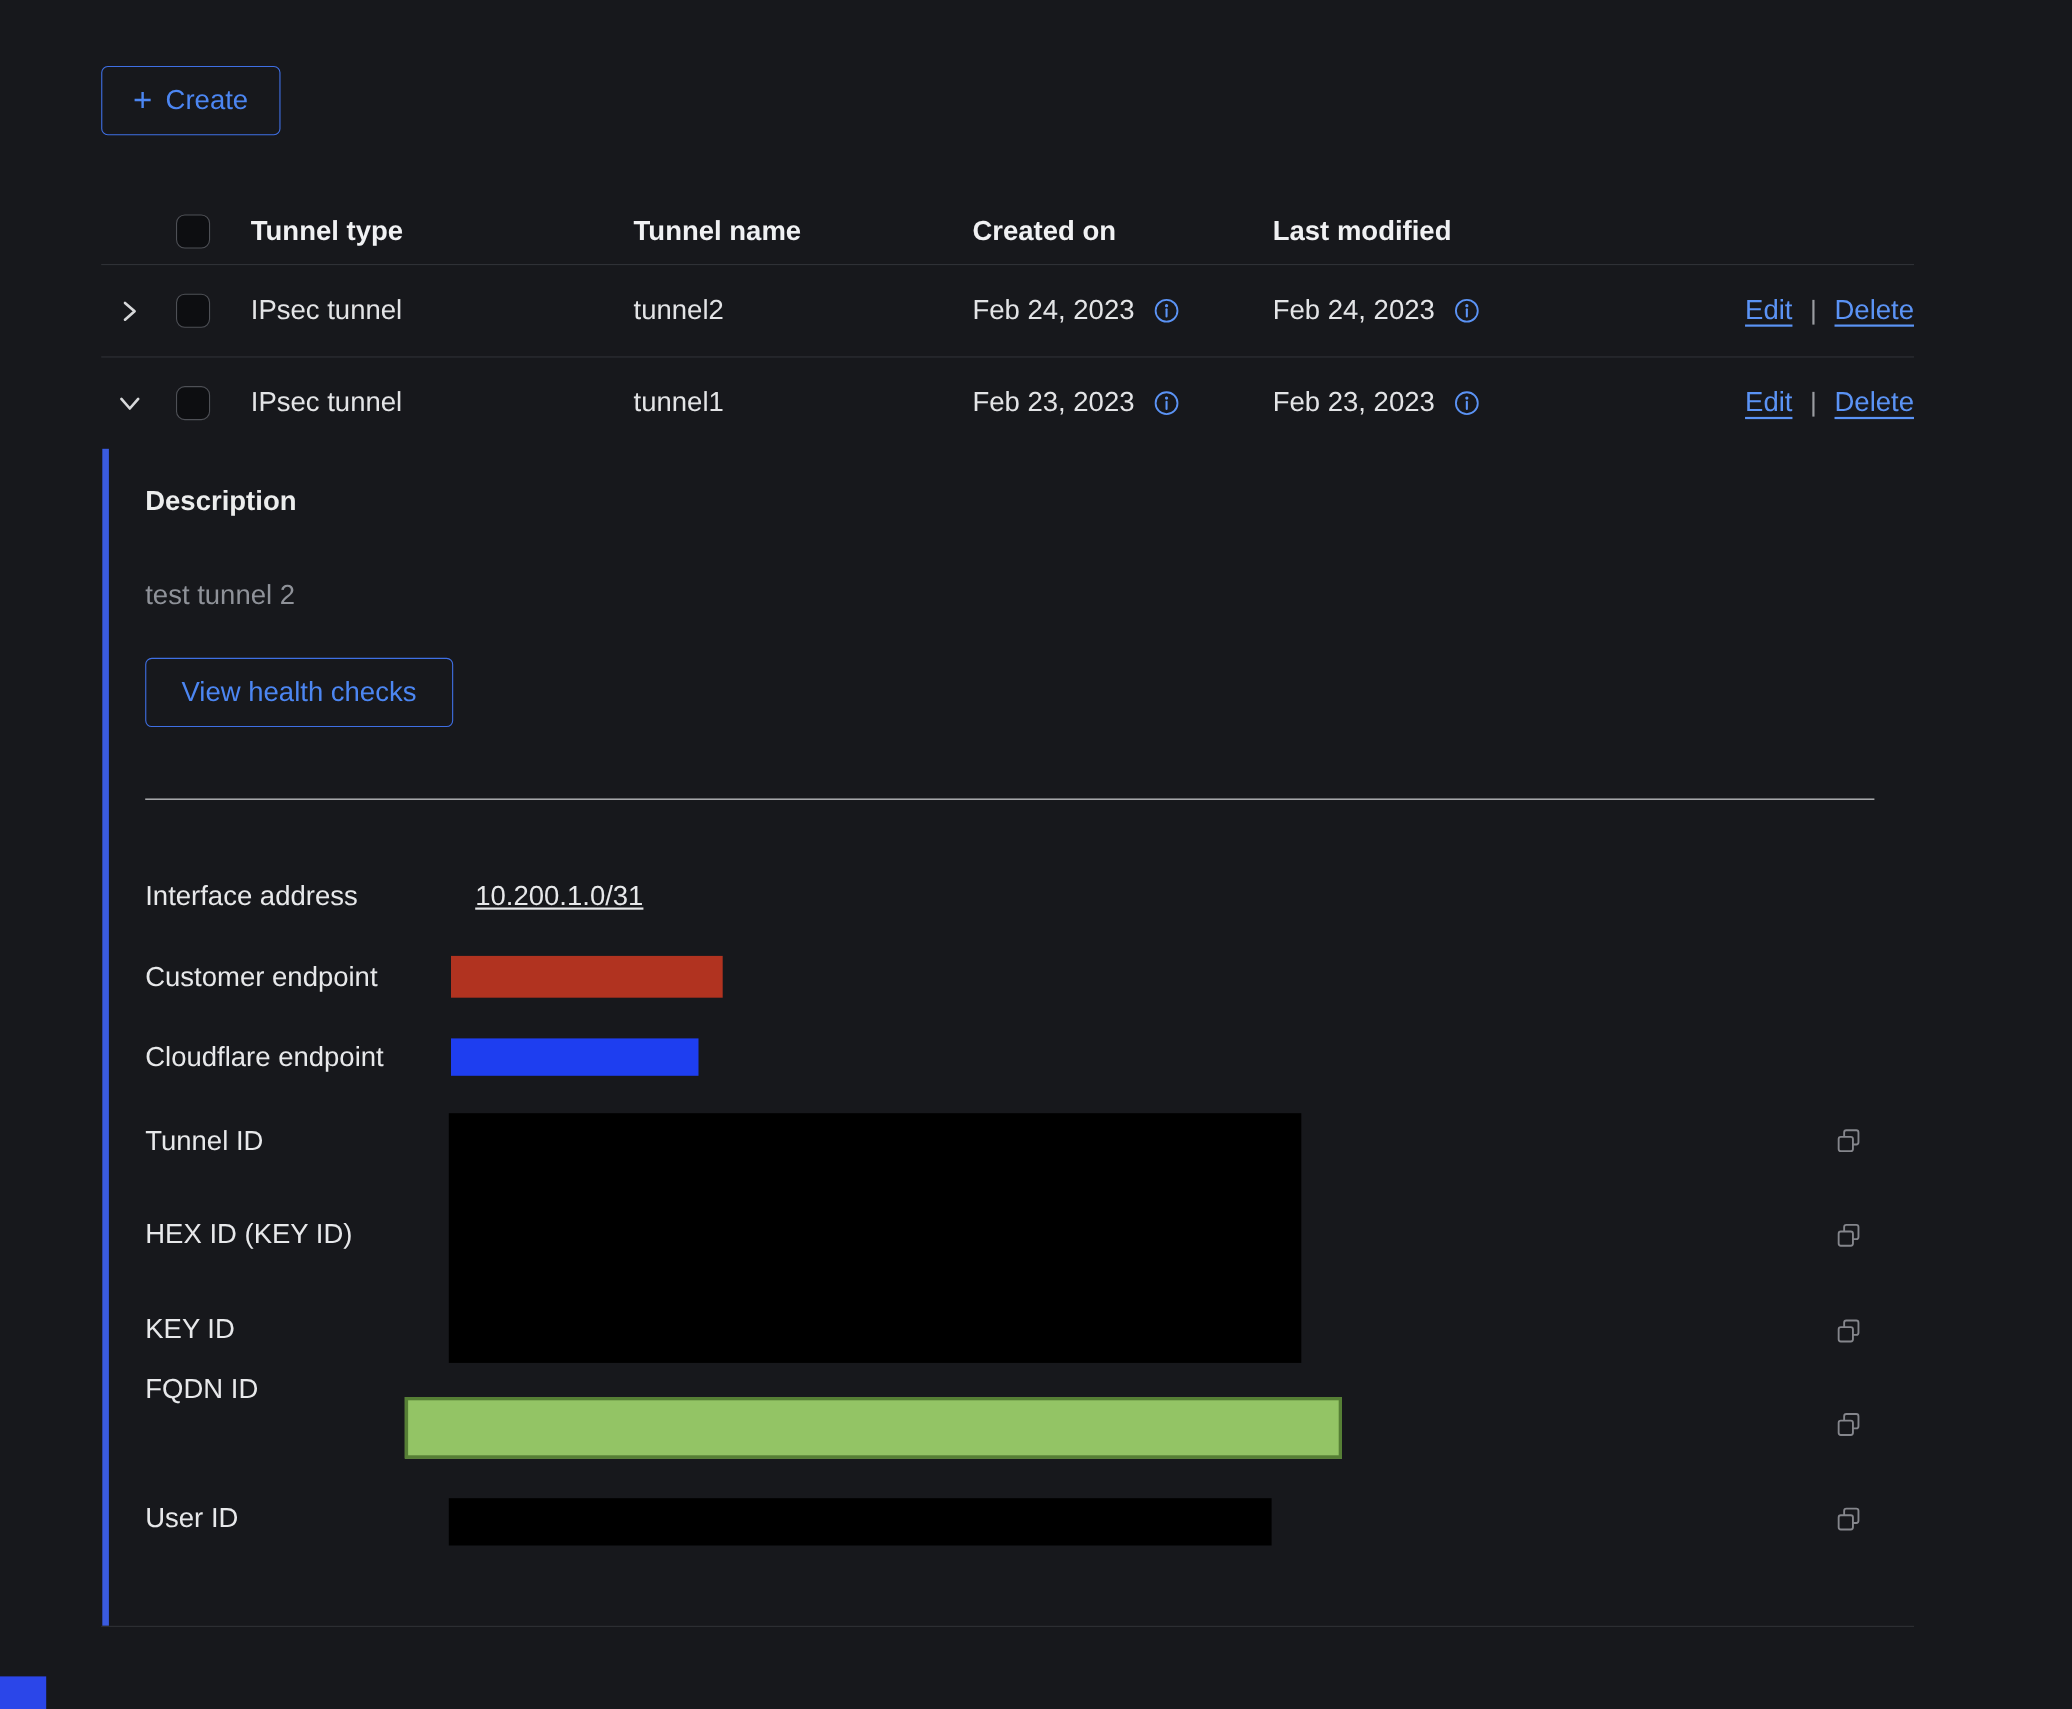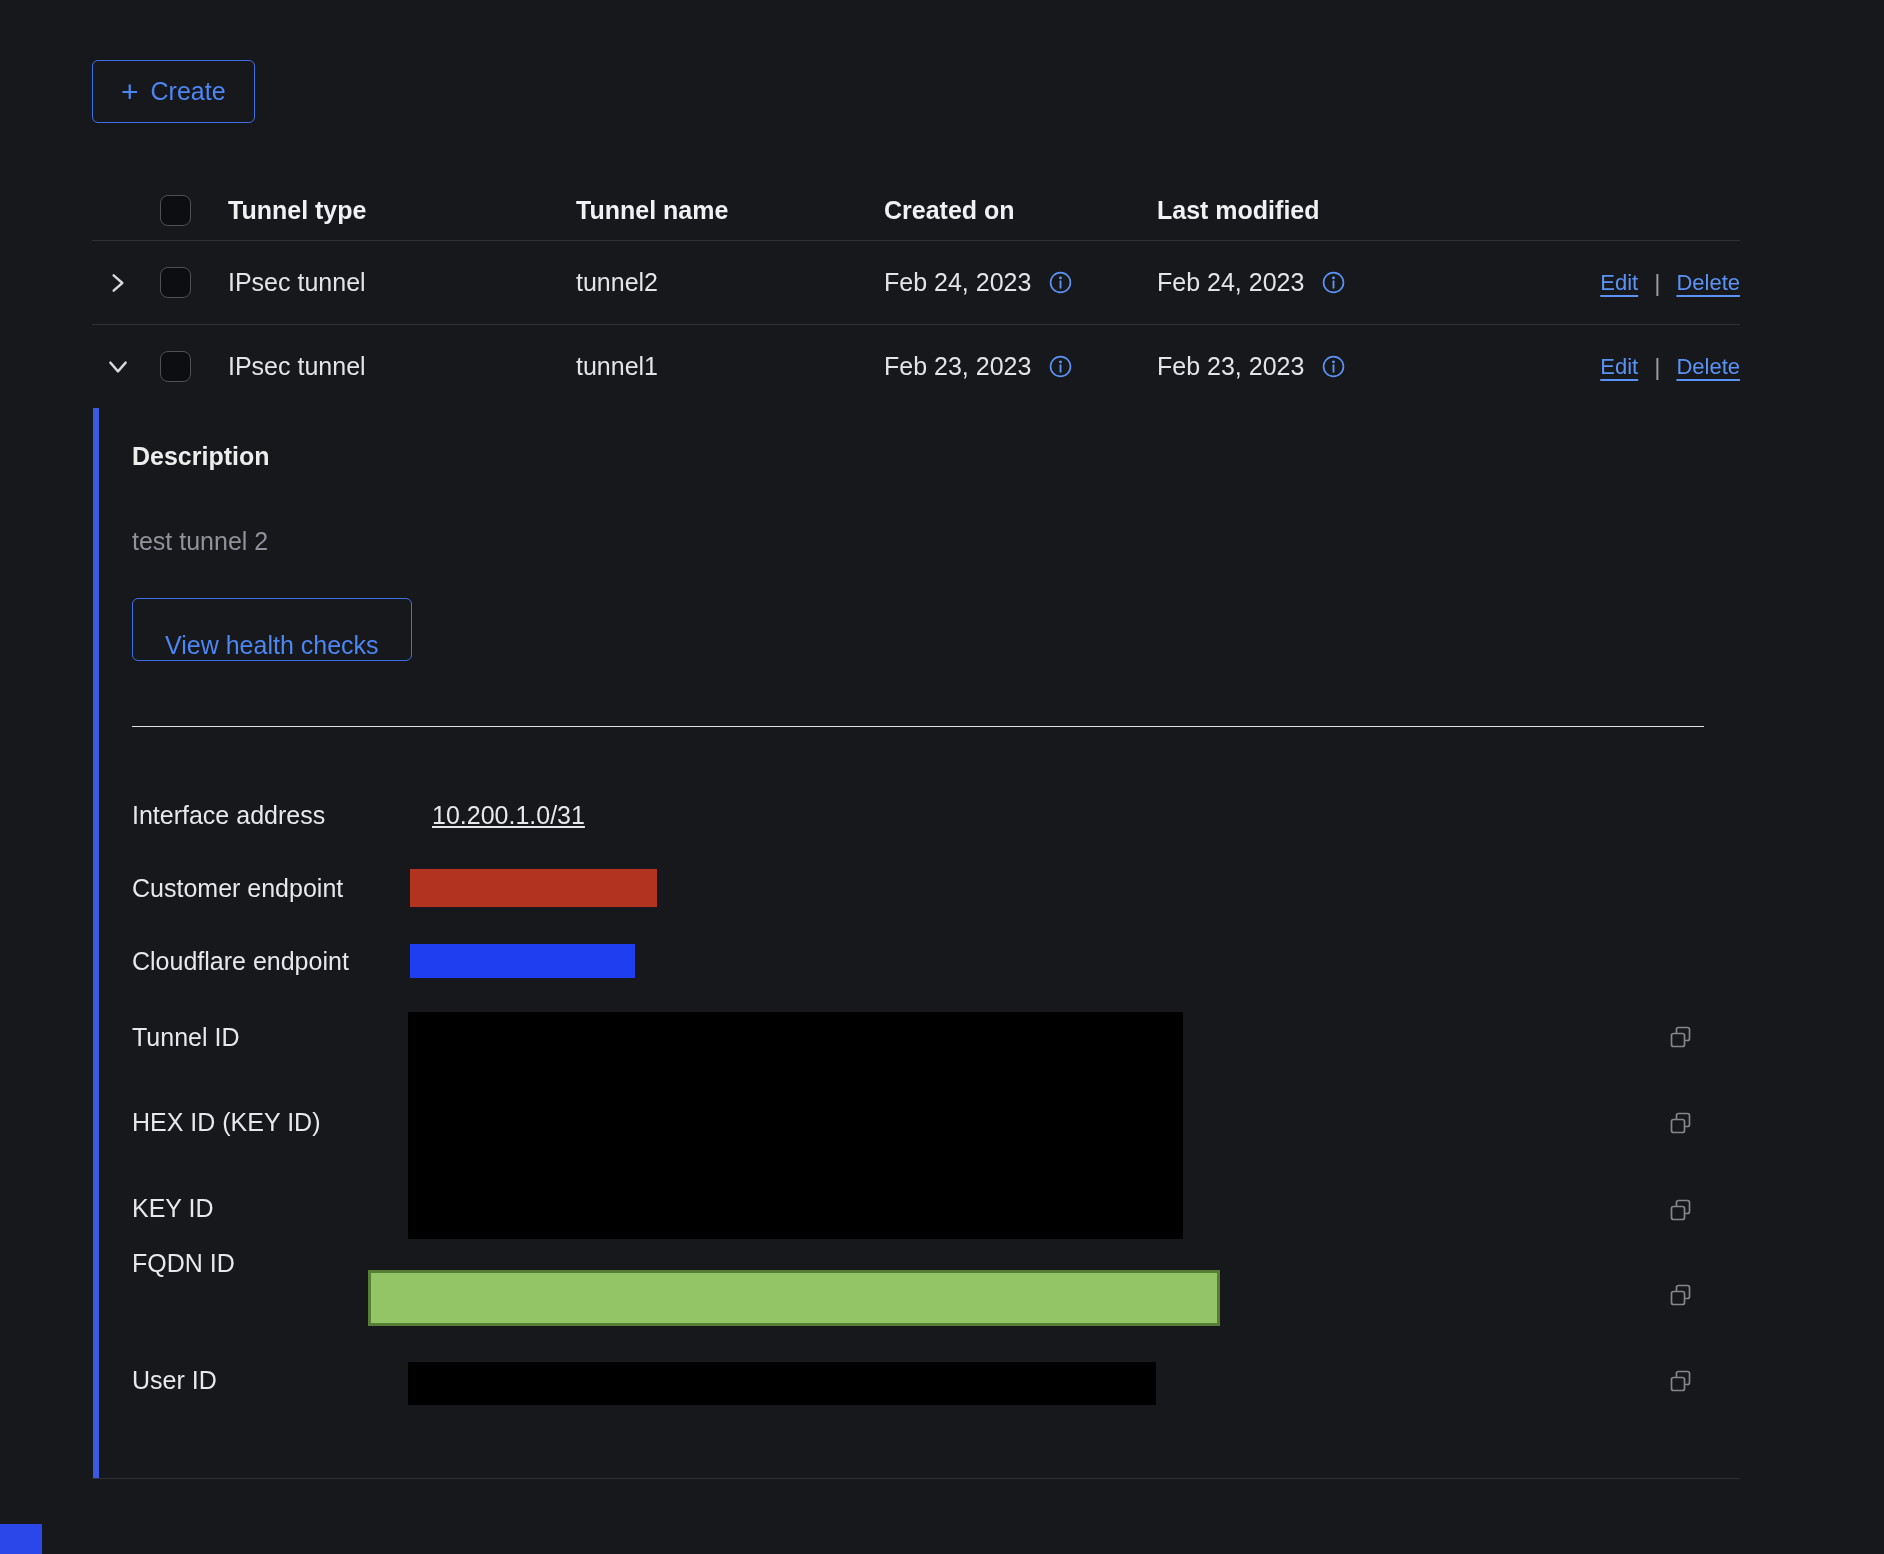--- a/index.html
+++ b/index.html
@@ -40,32 +40,32 @@
   .cell.c-created  { left: 884px; }
   .cell.c-modified { left: 1157px; }
   .cell.c-actions  { left: auto; right: 144px; gap: 16px; }
   .trow1 .cell, .trow2 .cell { font-size: 25px; color: #e3e4e6; }
 
   .checkbox {
     width: 31px; height: 31px; border-radius: 8px;
     border: 1.5px solid #4e5056; background: #0d0e11; cursor: pointer;
   }
 
-  .link { color: #5b93f5; text-decoration: underline; text-underline-offset: 5px; cursor: pointer; font-size: 22px; }
+  .link { color: #5b93f5; text-decoration: underline; text-underline-offset: 5px; cursor: pointer; font-size: 25px; }
   .pipe { color: #9a9ca1; font-size: 24px; }
 
   .icon-btn { display: inline-flex; align-items: center; justify-content: center; cursor: pointer; background: none; border: none; padding: 0; }
 
   
   .panel-bar { position: absolute; left: 93px; top: 408px; width: 6px; height: 1070px; background: #3a5be0; }
   .desc-label { position: absolute; left: 132px; top: 442px; font-size: 25px; font-weight: 600; color: #eceded; }
   .desc-value { position: absolute; left: 132px; top: 527px; font-size: 25px; color: #8f9299; }
   .health-btn {
     position: absolute; left: 132px; top: 598px; height: 63px;
-    padding: 0 32px; display: inline-flex; align-items: flex-end;
+    padding: 0 32px; display: inline-flex; align-items: center;
     background: transparent; border: 1px solid #3f6fe4; border-radius: 6px;
     color: #4c86f2; font-size: 25px; font-family: inherit; cursor: pointer;
   }
   .light-divider { position: absolute; left: 132px; top: 726px; width: 1572px; height: 1px; background: #e3e3e5; }
 
   .f-label { position: absolute; left: 132px; font-size: 25px; color: #e7e8ea; line-height: 30px; }
   .f-value { position: absolute; font-size: 25px; color: #e7e8ea; line-height: 30px; text-decoration: underline; }
 
   .redact { position: absolute; }
   .redact-customer  { left: 410px; top: 869px;  width: 247px; height: 38px; }

